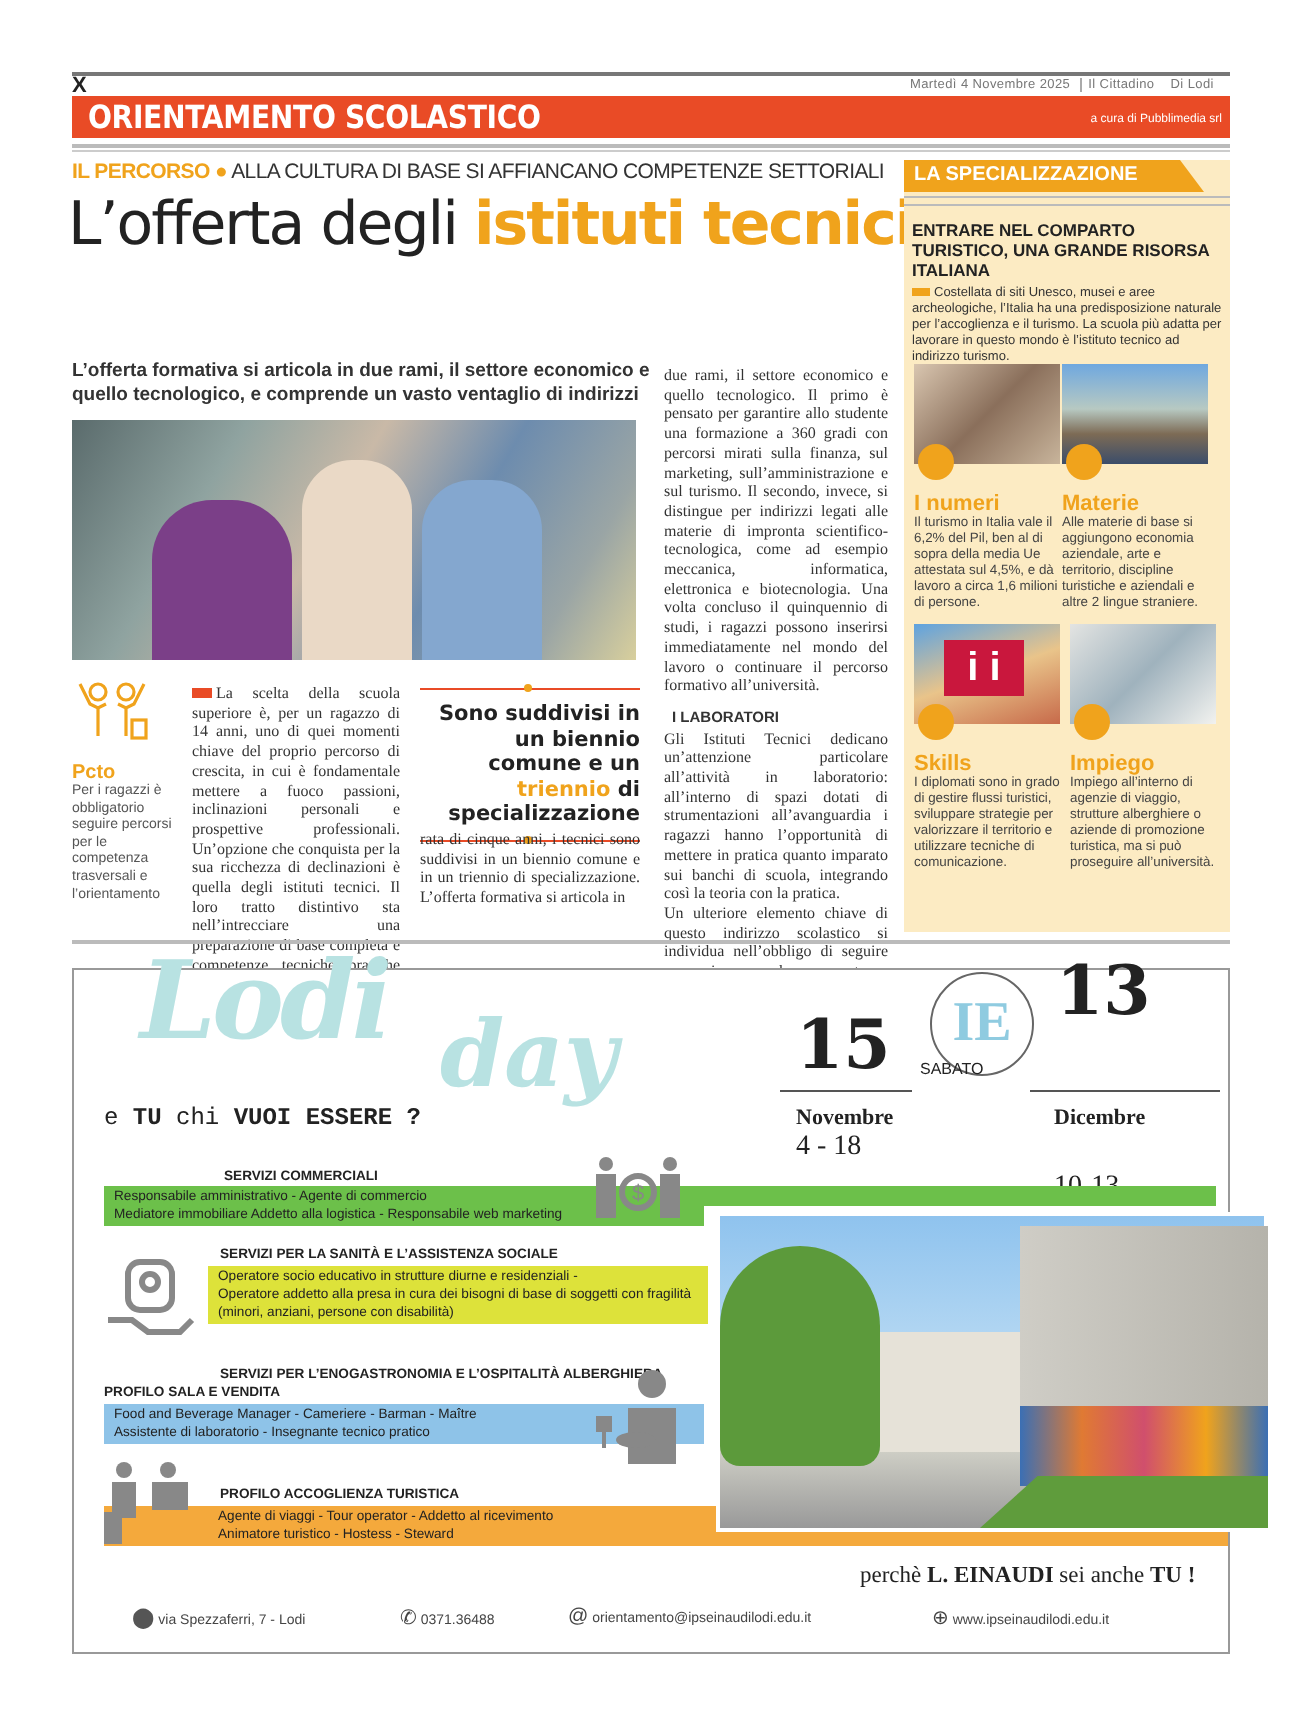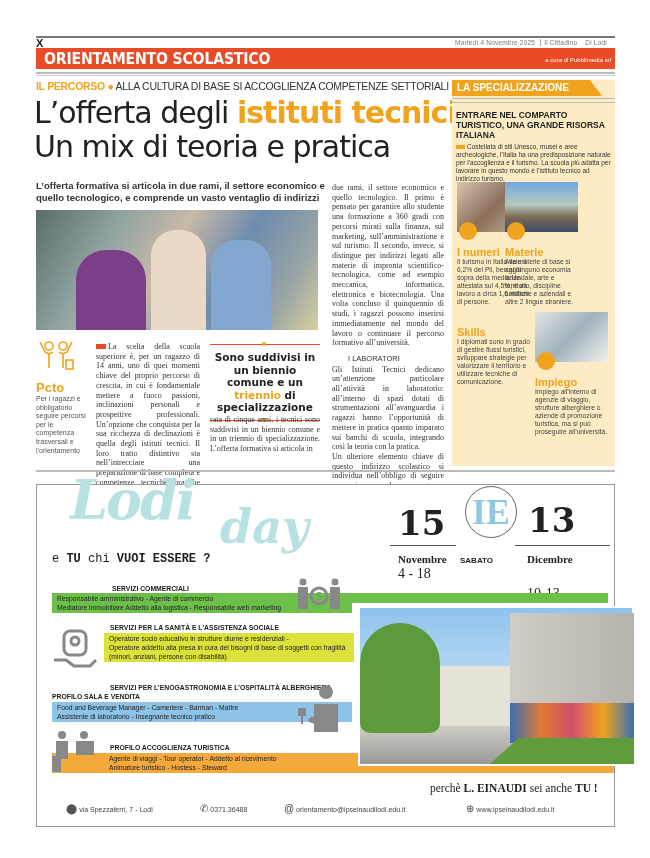--- a/index.html
+++ b/index.html
@@ -19,54 +19,54 @@
 .h1{left:34px;top:96px;font-family:"DejaVu Sans",sans-serif;font-size:30px;line-height:34px;letter-spacing:-1px;color:#222}
 .h1 .hl{color:#f0a31c;font-weight:bold}
 .lead{left:36px;top:180px;width:290px;font-size:9.5px;line-height:12px;font-weight:bold;color:#333}
 .photo1{left:36px;top:210px;width:282px;height:120px;background:linear-gradient(120deg,#5a6b6c 0%,#8fa3a0 25%,#c9b9a7 45%,#6d8cae 65%,#9aa5a5 85%,#d8cf9d 100%)}
 .photo1 .p1{position:absolute;left:40px;top:40px;width:70px;height:80px;background:#7b3f88;border-radius:30px 30px 0 0}
 .photo1 .p2{position:absolute;left:115px;top:20px;width:55px;height:100px;background:#ead9c6;border-radius:25px 25px 0 0}
 .photo1 .p3{position:absolute;left:175px;top:30px;width:60px;height:90px;background:#84a7cf;border-radius:25px 25px 0 0}
 .body{font-family:"Liberation Serif",serif;font-size:8px;line-height:9.7px;color:#333;text-align:justify}
 .col1{left:36px;top:338px;width:50px}
 .pcto-icon{width:40px;height:34px}
-.pcto-title{color:#f0a31c;font-weight:bold;font-size:13px;margin-top:4px}
+.pcto-title{color:#f0a31c;font-weight:bold;font-size:10px;margin-top:4px}
 .pcto-text{font-size:7px;line-height:8.6px;color:#555}
 .col2{left:96px;top:342px;width:104px}
 .col2 .sq{display:inline-block;width:10px;height:5px;background:#e94b26;margin-right:2px}
-.pull{left:210px;top:340px;width:110px;text-align:center}
+.pull{left:210px;top:340px;width:110px;text-align:right}
 .pull .ln{height:1px;background:#e94b26;position:relative;margin:4px 0}
 .pull .ln::after{content:"";position:absolute;left:52px;top:-2px;width:4px;height:4px;border-radius:50%;background:#f0a31c}
 .pull .q{font-family:"DejaVu Sans",sans-serif;font-weight:bold;font-size:10.5px;line-height:12.5px;margin:6px 0}
 .pull .q .hl{color:#f0a31c}
 .col3b{left:210px;top:415px;width:110px}
 .col3{left:332px;top:183px;width:112px}
-.lab-h{font-family:"Liberation Sans",sans-serif;font-weight:normal;font-size:7.5px;margin:6px 16px 1px}
+.lab-h{font-family:"Liberation Sans",sans-serif;font-weight:bold;font-size:7.5px;margin:6px 4px 1px}
 .sep1{left:36px;top:470px;width:579px;height:3px;border-top:2px solid #bbb}
 .side{left:452px;top:80px;width:163px;height:386px;background:#fcebc3}
 .side-tab{left:452px;top:80px;width:150px;height:16px;background:#f0a31c;color:#fff;font-weight:bold;font-size:10px;padding:2px 5px;clip-path:polygon(0 0,92% 0,100% 100%,0 100%)}
 .side-lines{left:452px;top:98px;width:163px;height:5px;border-top:1px solid #bbb;border-bottom:1px solid #bbb}
 .side-h{left:456px;top:110px;width:150px;font-weight:bold;font-size:8.5px;line-height:10px}
 .side-p{left:456px;top:143px;width:155px;font-size:6.5px;line-height:8px;color:#333}
 .side-p .sq{display:inline-block;width:9px;height:4px;background:#f0a31c;margin-right:2px}
 .tile{position:absolute;width:73px}
 .tile .img{width:73px;height:50px;position:relative}
 .tile .dot{position:absolute;left:2px;top:40px;width:18px;height:18px;border-radius:50%;background:#f0a31c}
 .tile .tt{color:#f0a31c;font-weight:bold;font-size:11px;margin-top:14px}
 .tile .tx{font-size:6.7px;line-height:8px;color:#444}
 .adframe{left:36px;top:484px;width:579px;height:343px;border:1px solid #999;background:#fff}
 .open{left:70px;top:468px;font-family:"DejaVu Serif",serif;font-style:italic;font-weight:bold;font-size:54px;color:#b8e2e2;letter-spacing:-2px}
 .day{left:220px;top:500px;font-family:"DejaVu Serif",serif;font-style:italic;font-weight:bold;font-size:46px;color:#b8e2e2}
 .tu{left:52px;top:552px;font-family:Liberation Mono, monospace;font-size:12px}
 .tu b{font-weight:bold}
 .logo{left:465px;top:486px;width:52px;height:52px;border-radius:50%;border:1px solid #666;background:#fff;text-align:center;font-family:"Liberation Serif",serif}
-.logo .le{font-size:36px;color:#8fcbe0;font-weight:bold;line-height:50px}
+.logo .le{font-size:28px;color:#8fcbe0;font-weight:bold;line-height:50px}
 .num{font-family:"DejaVu Serif",serif;font-weight:bold;font-size:34px}
 .dl{position:absolute;height:1px;background:#555;top:545px}
-.sab{left:460px;top:556px;font-weight:bold;font-size:8px}
+.sab{left:460px;top:530px;font-weight:normal;font-size:8px}
 .mon{font-weight:bold;font-size:11px;font-family:Liberation Serif, serif}
 .hrs{font-family:"Liberation Serif",serif;font-size:14px}
 .band{position:absolute;left:52px;font-size:6.8px;line-height:9px;padding:1px 5px;color:#222}
 .band-title{position:absolute;font-family:"Liberation Sans",sans-serif;font-weight:bold;font-size:6.8px}
 .school{left:358px;top:606px;width:276px;height:160px;border:2px solid #fff;background:linear-gradient(180deg,#8fc3ee 0%,#b7d9f3 45%,#d8d6cd 46%,#cfcfc6 75%,#999 100%)}
 .school .tree{position:absolute;left:0;top:15px;width:80px;height:110px;background:#5c9a3b;border-radius:40px 40px 10px 10px}
 .school .bld{position:absolute;left:80px;top:58px;width:70px;height:60px;background:#e6e2d8}
 .school .wall{position:absolute;left:150px;top:5px;width:124px;height:125px;background:linear-gradient(90deg,#cfcdc6,#b5b3ab)}
 .school .mural{position:absolute;left:150px;top:95px;width:124px;height:40px;background:linear-gradient(90deg,#3b6fb4,#e07a33,#d04f6d,#f0a31c,#3b6fb4)}
 .school .grass{position:absolute;left:130px;top:130px;width:144px;height:26px;background:#5f9c3c;clip-path:polygon(20% 0,100% 0,100% 100%,0 100%)}
@@ -85,25 +85,24 @@
   <span style="border:none">Di Lodi</span>
 </div>
 <div class="abs redbar">
   <div class="t">ORIENTAMENTO SCOLASTICO</div>
   <div class="c">a cura di Pubblimedia srl</div>
 </div>
 <div class="abs grayline"></div>
 
 <div class="abs kicker">
   <b>IL PERCORSO</b> <i>●</i>
-  <span>ALLA CULTURA DI BASE SI ACCOGLIENZA COMPETENZE SETTORIALI</span>
+  <span>ALLA CULTURA DI BASE SI AFFIANCANO COMPETENZE SETTORIALI</span>
 </div>
 <div class="abs h1">
   <div><span>L’offerta degli </span><span class="hl">istituti tecnici</span></div>
-  <div>Un mix di teoria e pratica</div>
 </div>
 <div class="abs lead">L’offerta formativa si articola in due rami, il settore economico e quello tecnologico, e comprende un vasto ventaglio di indirizzi</div>
 <div class="abs photo1">
   <div class="p1"></div>
   <div class="p2"></div>
   <div class="p3"></div>
 </div>
 
 <div class="abs col1">
   <svg class="pcto-icon" viewBox="0 0 40 34">
@@ -138,49 +137,53 @@
 <div class="abs side-h">ENTRARE NEL COMPARTO TURISTICO, UNA GRANDE RISORSA ITALIANA</div>
 <div class="abs side-p"><span class="sq"></span><span>Costellata di siti Unesco, musei e aree archeologiche, l’Italia ha una predisposizione naturale per l’accoglienza e il turismo. La scuola più adatta per lavorare in questo mondo è l’istituto tecnico ad indirizzo turismo.</span></div>
 
 <div class="tile" style="left:457px;top:182px">
   <div class="img" style="background:linear-gradient(135deg,#d9c6b0,#8a6f5b 50%,#c8b49b)">
       <div class="dot"></div>
     </div>
   <div class="tt">I numeri</div>
   <div class="tx">Il turismo in Italia vale il 6,2% del Pil, ben al di sopra della media Ue attestata sul 4,5%, e dà lavoro a circa 1,6 milioni di persone.</div>
 </div>
-<div class="tile" style="left:505px;top:182px">
+<div class="tile" style="left:531px;top:182px">
   <div class="img" style="background:linear-gradient(180deg,#6fa8df 0%,#b7c9c2 45%,#7d6b55 70%,#3b4d6a 100%)">
       <div class="dot"></div>
     </div>
   <div class="tt">Materie</div>
   <div class="tx">Alle materie di base si aggiungono economia aziendale, arte e territorio, discipline turistiche e aziendali e altre 2 lingue straniere.</div>
 </div>
 <div class="tile" style="left:457px;top:312px">
+  <div class="img" style="background:linear-gradient(160deg,#5ea3e0 0%,#e9c48a 50%,#c76a4a 100%)">
+      <div style="position:absolute;left:15px;top:8px;width:40px;height:28px;background:#c9173d;color:#fff;font-weight:bold;font-size:20px;text-align:center;line-height:28px">i i</div>
+      <div class="dot"></div>
+    </div>
   <div class="tt">Skills</div>
   <div class="tx">I diplomati sono in grado di gestire flussi turistici, sviluppare strategie per valorizzare il territorio e utilizzare tecniche di comunicazione.</div>
 </div>
 <div class="tile" style="left:535px;top:312px">
   <div class="img" style="background:linear-gradient(135deg,#e3e4e2,#9fb2bd 50%,#f2f2ef)">
       <div class="dot"></div>
     </div>
   <div class="tt">Impiego</div>
   <div class="tx">Impiego all’interno di agenzie di viaggio, strutture alberghiere o aziende di promozione turistica, ma si può proseguire all’università.</div>
 </div>
 
 <div class="abs adframe"></div>
 <div class="abs open">Lodi</div>
 <div class="abs day">day</div>
 <div class="abs tu"><span>e </span><b>TU</b><span> chi </span><b>VUOI ESSERE ?</b></div>
 <div class="abs logo">
     <div class="le">IE</div>
   </div>
 
 <div class="abs num" style="left:398px;top:503px">15</div>
-<div class="abs num" style="left:528px;top:500px">13</div>
+<div class="abs num" style="left:528px;top:476px">13</div>
 <div class="dl" style="left:390px;width:66px"></div>
 <div class="dl" style="left:515px;width:95px"></div>
 <div class="abs sab">SABATO</div>
 <div class="abs mon" style="left:398px;top:553px">Novembre</div>
 <div class="abs mon" style="left:527px;top:553px">Dicembre</div>
 <div class="abs hrs" style="left:398px;top:566px">4 - 18</div>
 <div class="abs hrs" style="left:527px;top:586px">10-13</div>
 
 <div class="band-title" style="left:112px;top:585px">SERVIZI COMMERCIALI</div>
 <div class="band" style="top:593px;width:300px;background:#6cc04a">

